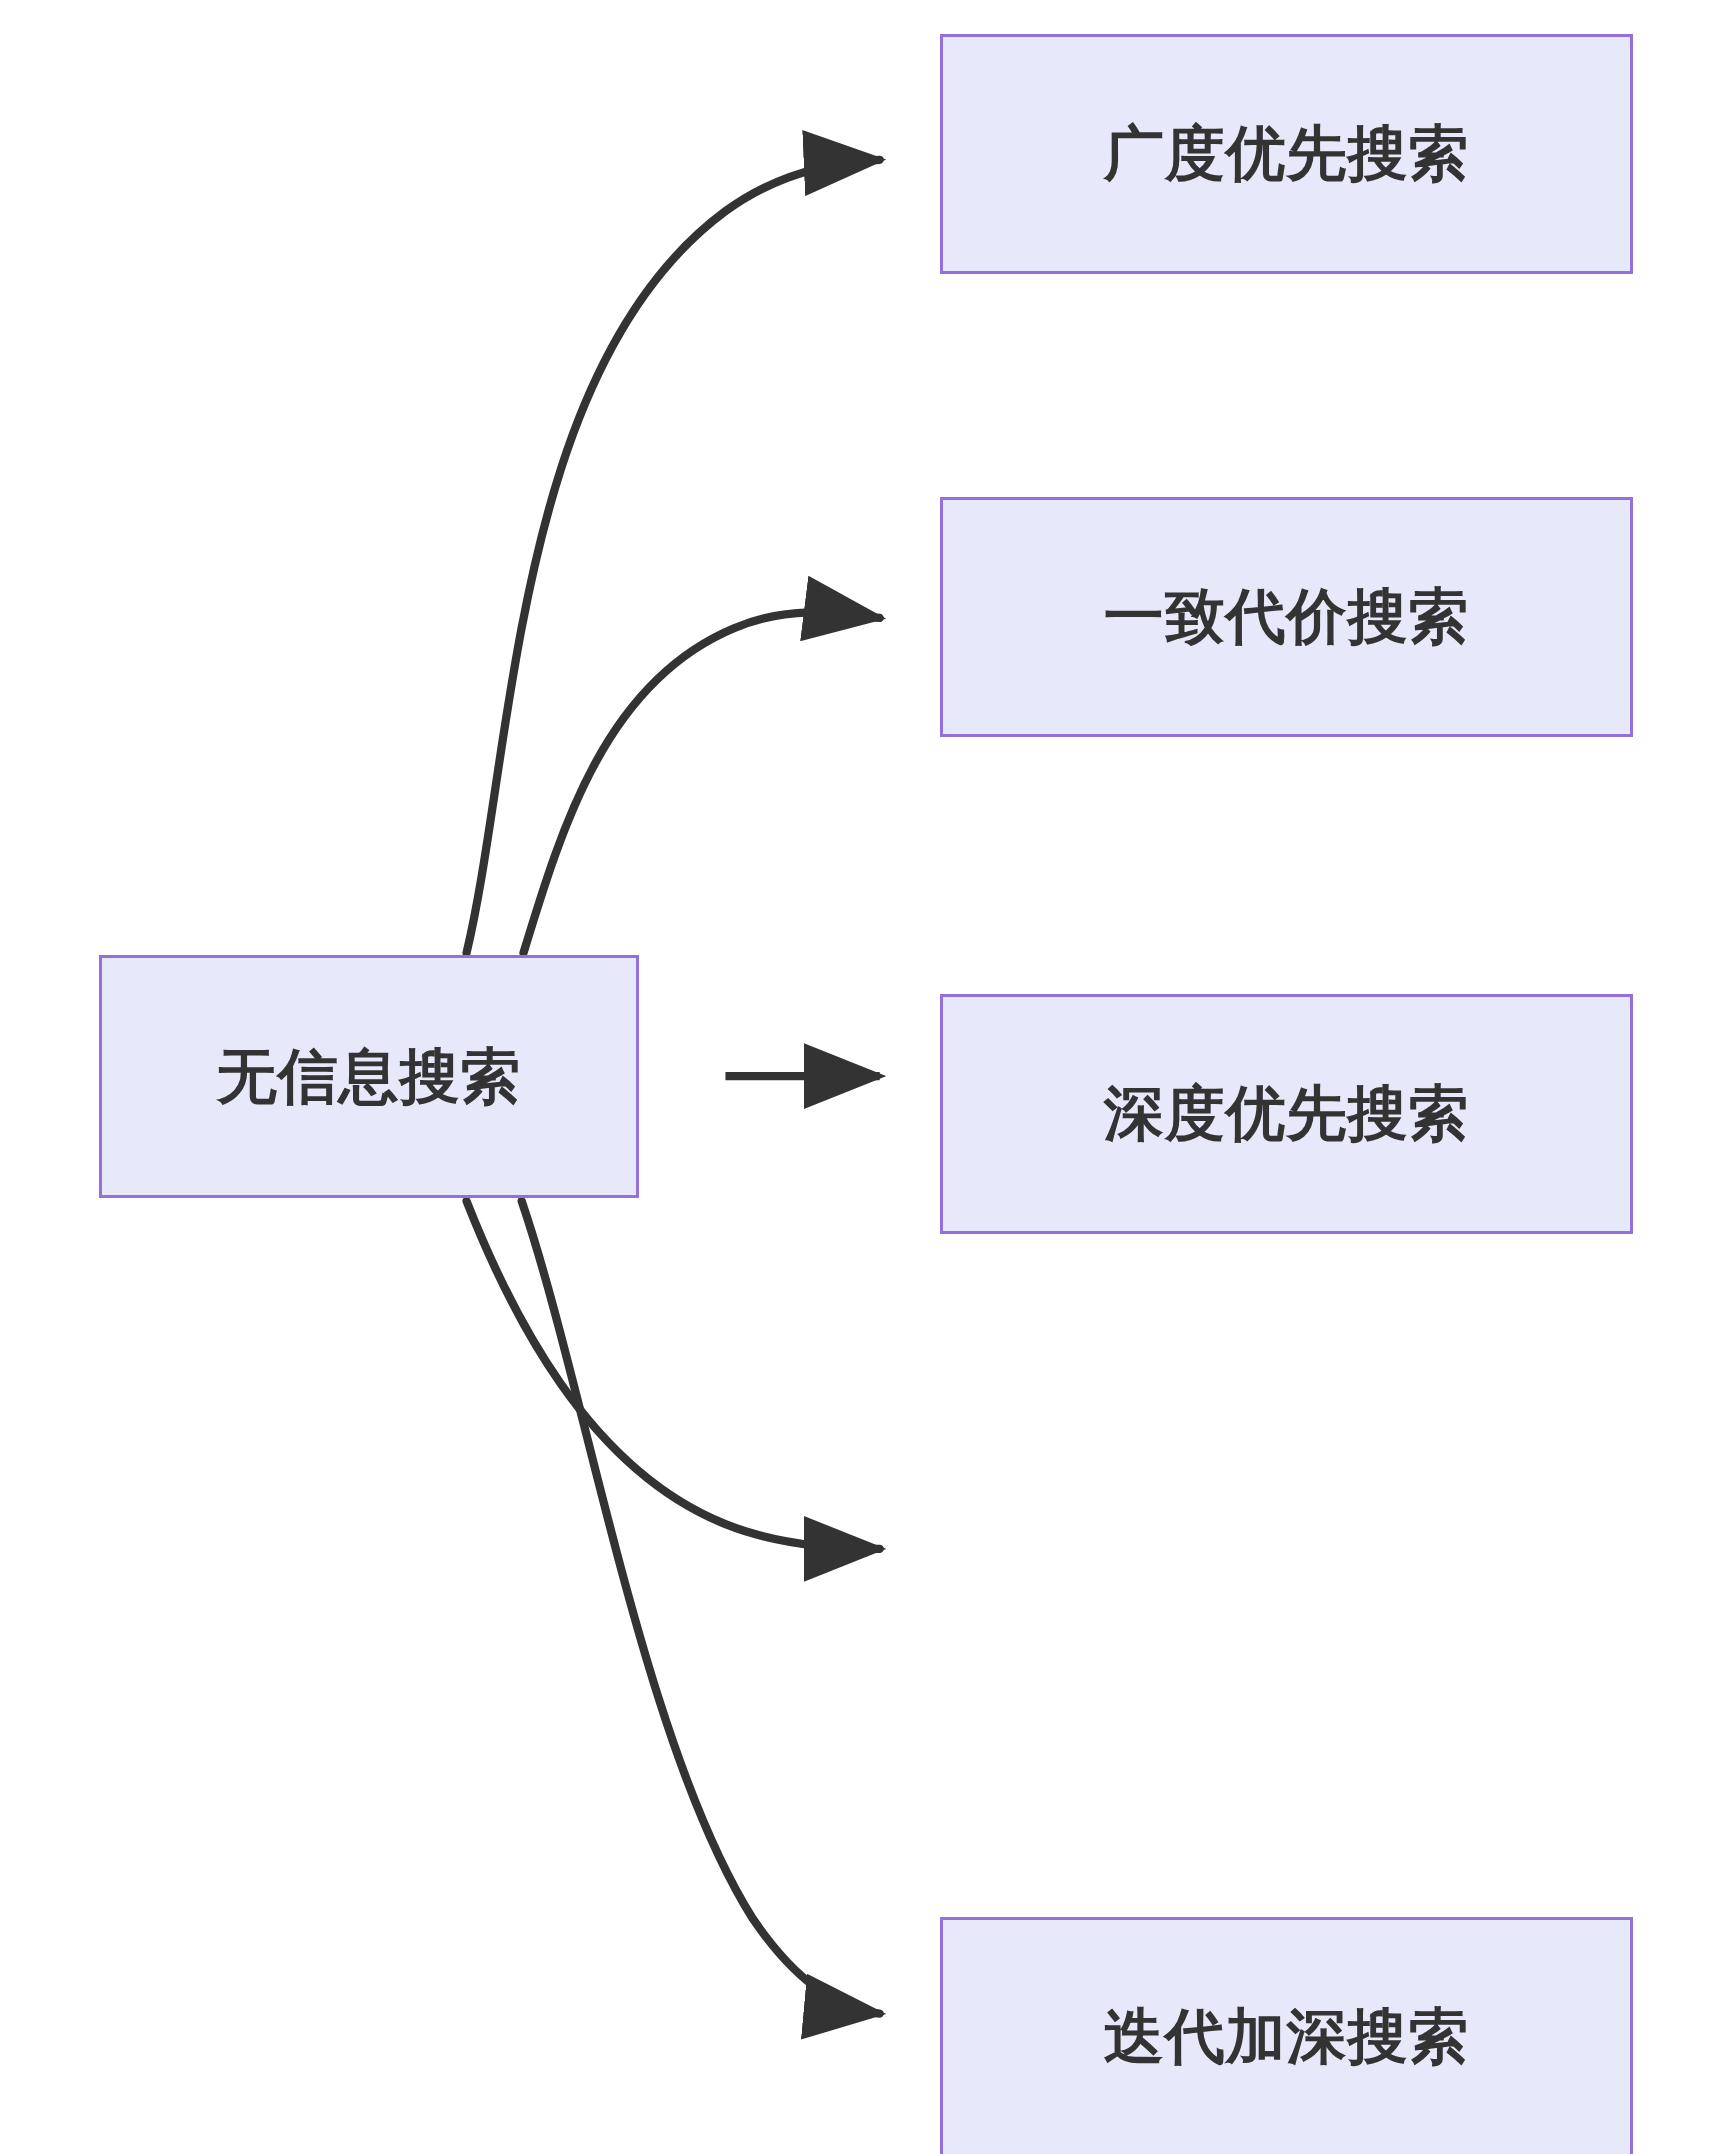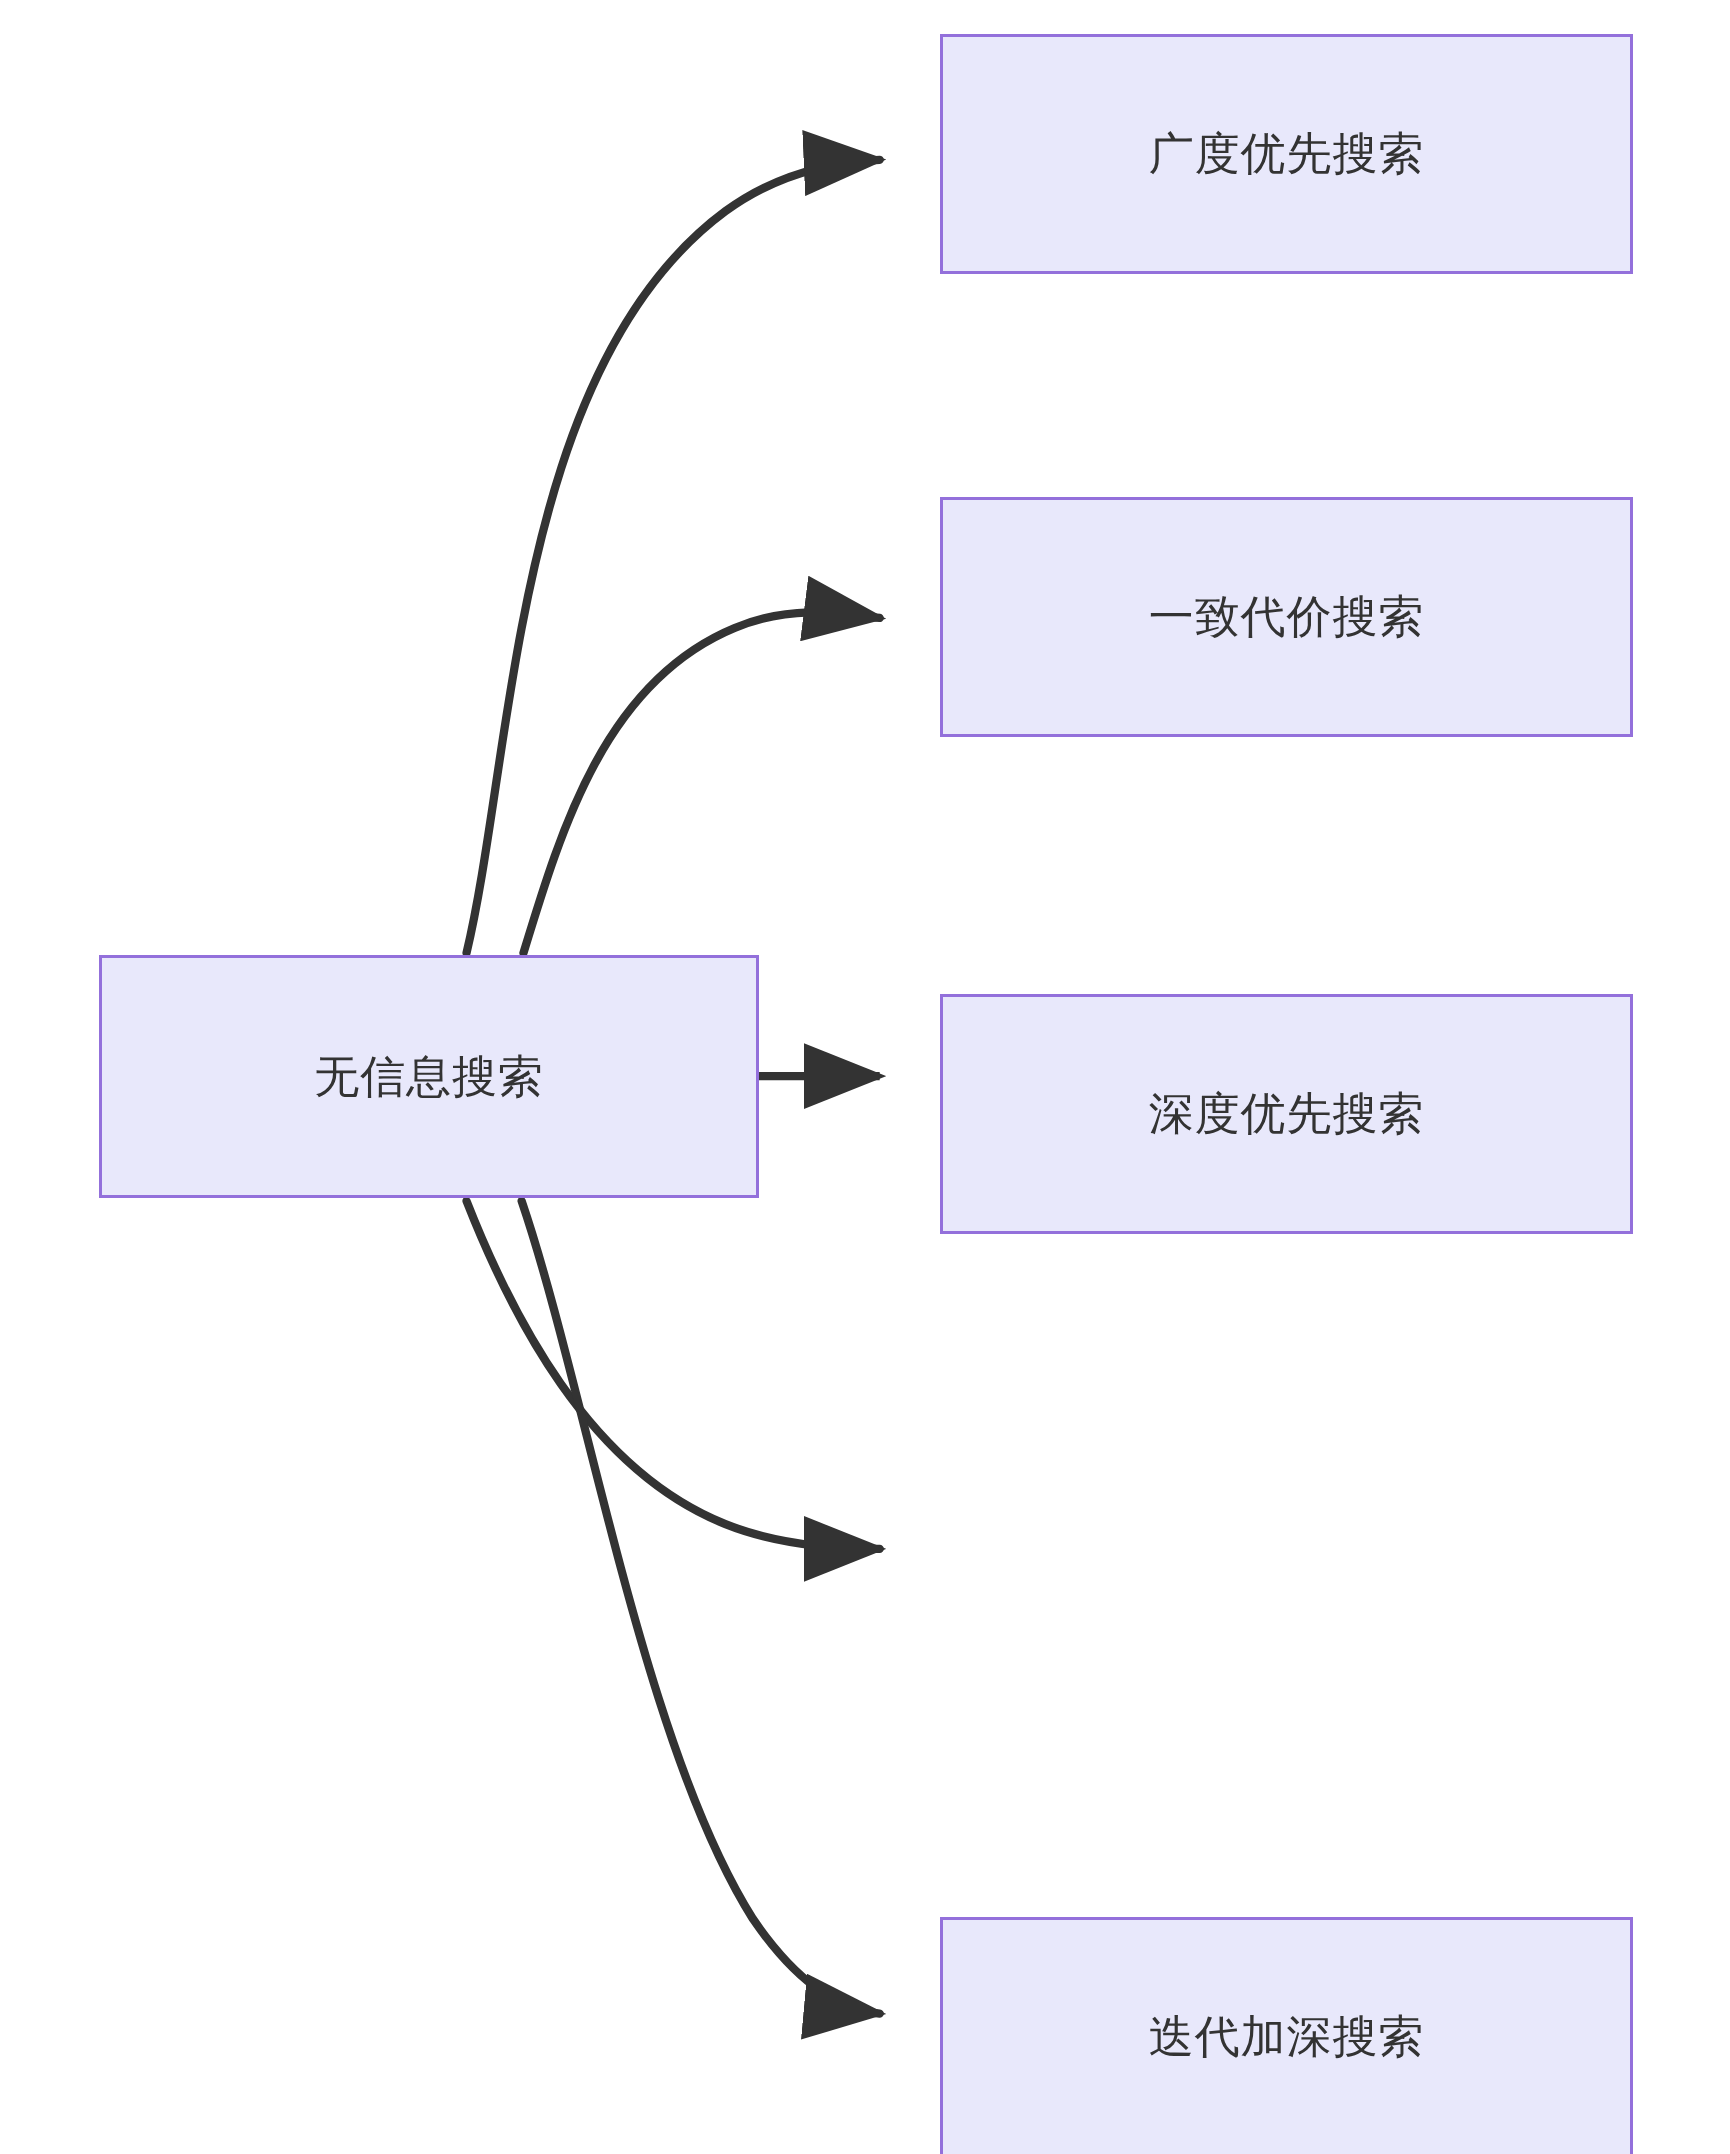--- a/index.html
+++ b/index.html
@@ -30,30 +30,30 @@
     box-sizing: border-box;
     background: #e8e8fb;
     border: 3.7px solid #9370db;
     display: flex;
     align-items: center;
     justify-content: center;
     text-align: center;
   }
   .node-label {
     color: #333333;
-    font-size: 45px;
+    font-size: 60px;
     line-height: 1.1;
     letter-spacing: 0.9px;
-    font-weight: 400;
+    font-weight: 700;
     white-space: nowrap;
   }
   #node-root {
     left: 99px;
     top: 955px;
-    width: 660px;
+    width: 540px;
     height: 243px;
     justify-content: center;
   }
   .node-child {
     left: 940px;
     width: 693px;
     height: 240px;
   }
   #node-child-0 { top: 34px; }
   #node-child-1 { top: 497px; }

